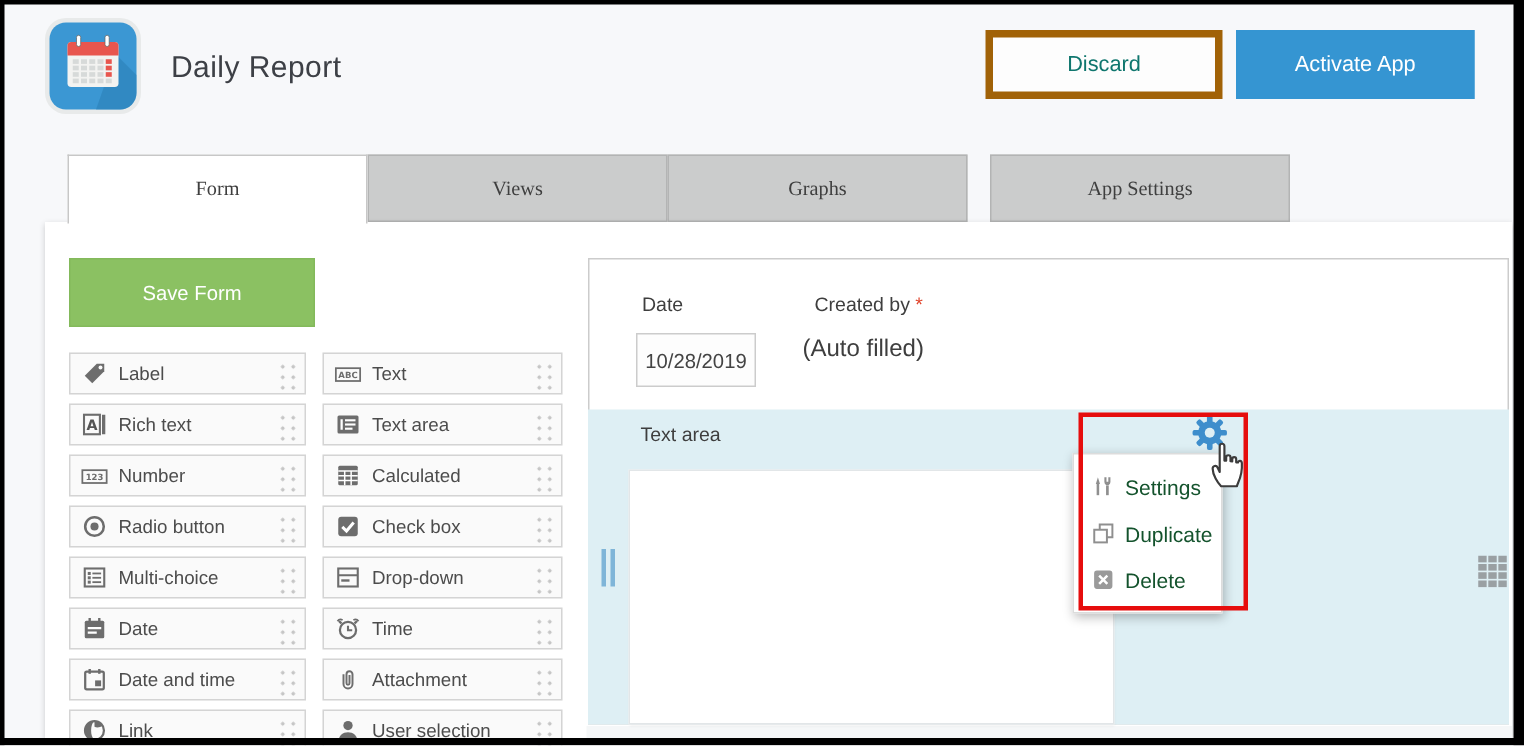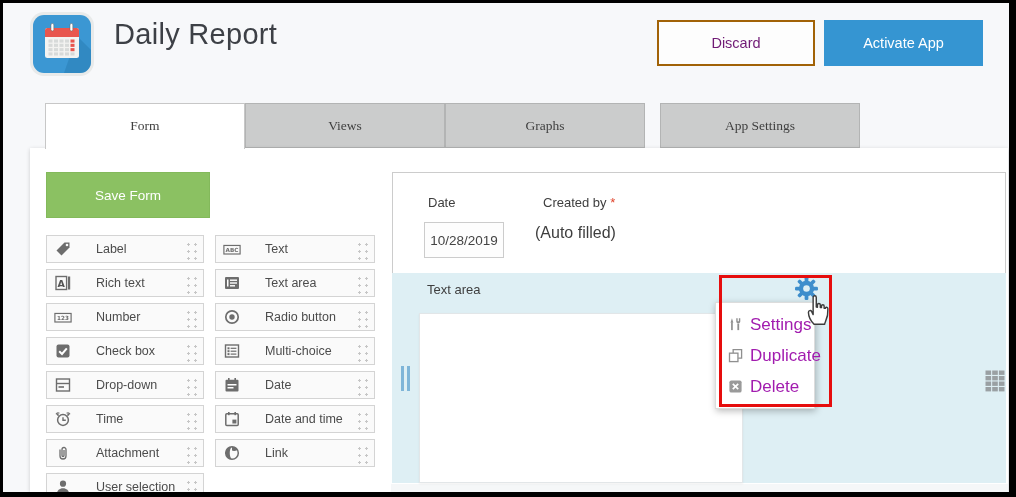--- a/index.html
+++ b/index.html
@@ -7,43 +7,43 @@
           font-family:"Liberation Sans",sans-serif;color:#3f3f3f;}
   
   .frame{position:absolute;background:#000;z-index:100;}
   .frame-top{left:0;top:0;width:1016px;height:3px;}
   .frame-left{left:0;top:0;width:3px;height:497px;}
   .frame-right{right:0;top:0;width:7px;height:497px;}
   .frame-bottom{left:0;bottom:0;width:1016px;height:5px;}
 
   
   .app-icon{position:absolute;left:30px;top:12px;width:64px;height:64px;}
-  .page-title{position:absolute;left:114px;top:18px;font-size:29px;color:#3d4046;letter-spacing:.3px;}
+  .page-title{position:absolute;left:114px;top:34px;font-size:20px;color:#3d4046;letter-spacing:.3px;}
   .btn{position:absolute;top:20px;height:46px;box-sizing:border-box;display:flex;align-items:center;
        justify-content:center;font-size:14.5px;cursor:pointer;}
-  .btn-discard{left:657px;width:158px;background:#fdfdfd;border:2px solid #a16207;color:#701a75;}
+  .btn-discard{left:657px;width:158px;background:#fdfdfd;border:5px solid #a16207;color:#0f766e;}
   .btn-activate{left:824px;width:159px;background:#3595d2;border:1px solid #3595d2;color:#fff;}
 
   
   .tab{position:absolute;top:103px;width:200px;height:45px;box-sizing:border-box;line-height:43px;
        text-align:center;font-size:13.5px;color:#3f3f3f;background:#cbcccc;border:1px solid #b3b4b4;cursor:pointer;font-family:Liberation Serif, serif;}
   .tab.active{height:46px;background:#fff;border:1px solid #c7c7c7;border-bottom:none;z-index:6;}
 
   
   .content-panel{position:absolute;left:30px;top:148px;width:978px;height:344px;background:#fff;
                  box-shadow:0 1px 4px rgba(0,0,0,.18);z-index:1;}
 
   
   .save-form-btn{position:absolute;left:46px;top:172px;width:164px;height:46px;background:#8bc162;
                  border:1px solid #83b95b;color:#fff;font-size:13.5px;display:flex;align-items:center;
                  justify-content:center;z-index:5;cursor:pointer;box-sizing:border-box;text-align:center;}
   #palette{position:absolute;left:46px;top:235px;display:grid;grid-template-columns:158px 160px;
            column-gap:11px;row-gap:6px;z-index:5;}
   .pal-item{position:relative;height:28px;box-sizing:border-box;background:#fafafa;border:1px solid #d4d4d4;
-            display:flex;align-items:center;gap:24px;padding-left:7px;cursor:grab;}
+            display:flex;align-items:center;gap:7px;padding-left:7px;cursor:grab;}
   .pal-ico{width:18px;height:16px;display:flex;align-items:center;justify-content:center;flex:0 0 18px;}
   .pal-label{font-size:12.5px;color:#4c4c4c;white-space:nowrap;}
   .drag-dots{position:absolute;right:4px;top:4px;width:15px;height:20px;
              background-image:radial-gradient(circle,#c6c6c6 1.2px,rgba(0,0,0,0) 1.4px);
              background-size:7px 7px;background-position:1px 1px;}
 
   
   .canvas{position:absolute;left:392px;top:172px;width:614px;height:311px;box-sizing:border-box;
           background:#fff;border:1px solid #cccccc;z-index:4;}
   .selected-row{position:absolute;left:392px;top:273px;width:614px;height:210px;background:#deeff4;z-index:5;}
@@ -61,21 +61,21 @@
   .row-drag i{position:absolute;top:0;width:2.5px;height:25px;background:#7fb5d8;}
   .row-drag i:first-child{left:0;} .row-drag i:last-child{left:6px;}
   .gear{position:absolute;left:794px;top:276px;width:25px;height:25px;z-index:20;cursor:pointer;}
   .grid-ico{position:absolute;left:984px;top:369px;width:22px;height:24px;z-index:8;cursor:pointer;}
 
   
   .popup{position:absolute;left:715px;top:302px;width:100px;box-sizing:border-box;background:#fff;
          border:1px solid #dcdcdc;box-shadow:1px 2px 7px rgba(0,0,0,.28);z-index:18;padding:6px 0;}
   .menu-item{height:31px;display:flex;align-items:center;gap:7px;padding-left:12px;cursor:pointer;}
   .menu-ico{width:15px;height:15px;flex:0 0 15px;display:flex;align-items:center;}
-  .menu-label{font-size:17px;color:#a21caf;}
+  .menu-label{font-size:14px;color:#14532d;}
 
   .red-rect{position:absolute;left:719px;top:275px;width:113px;height:132px;border:3px solid #e60d0d;
             box-sizing:border-box;z-index:40;pointer-events:none;}
   .cursor{position:absolute;left:804px;top:292px;z-index:50;pointer-events:none;}
 </style>
 </head>
 <body>
 
 <div id="screen">
 
@@ -173,20 +173,36 @@
             <rect x="1" y="3.5" width="18" height="9.5" fill="none" stroke="#6d6d6d" stroke-width="1.3"></rect>
             <text x="10" y="10.9" font-size="6.3" font-weight="bold" font-family="DejaVu Sans, sans-serif" fill="#6d6d6d" text-anchor="middle">123</text>
           </svg>
         </span>
         <span class="pal-label">Number</span>
         <span class="drag-dots"></span>
       </div>
       <div class="pal-item">
         <span class="pal-ico">
           <svg viewBox="0 0 16 16" width="16" height="16">
+            <rect x="1.5" y="1.5" width="13" height="13" rx="1" fill="#6d6d6d"></rect>
+            <g stroke="#fff" stroke-width="1">
+              <line x1="1.5" y1="5" x2="14.5" y2="5"></line>
+              <line x1="1.5" y1="8.2" x2="14.5" y2="8.2"></line>
+              <line x1="1.5" y1="11.4" x2="14.5" y2="11.4"></line>
+              <line x1="5.8" y1="5" x2="5.8" y2="14.5"></line>
+              <line x1="10.1" y1="5" x2="10.1" y2="14.5"></line>
+            </g>
+          </svg>
+        </span>
+        <span class="pal-label">Calculated</span>
+        <span class="drag-dots"></span>
+      </div>
+      <div class="pal-item">
+        <span class="pal-ico">
+          <svg viewBox="0 0 16 16" width="16" height="16">
             <circle cx="8" cy="8" r="6.2" fill="none" stroke="#6d6d6d" stroke-width="1.7"></circle>
             <circle cx="8" cy="8" r="2.7" fill="#6d6d6d"></circle>
           </svg>
         </span>
         <span class="pal-label">Radio button</span>
         <span class="drag-dots"></span>
       </div>
       <div class="pal-item">
         <span class="pal-ico">
           <svg viewBox="0 0 16 16" width="16" height="16">

